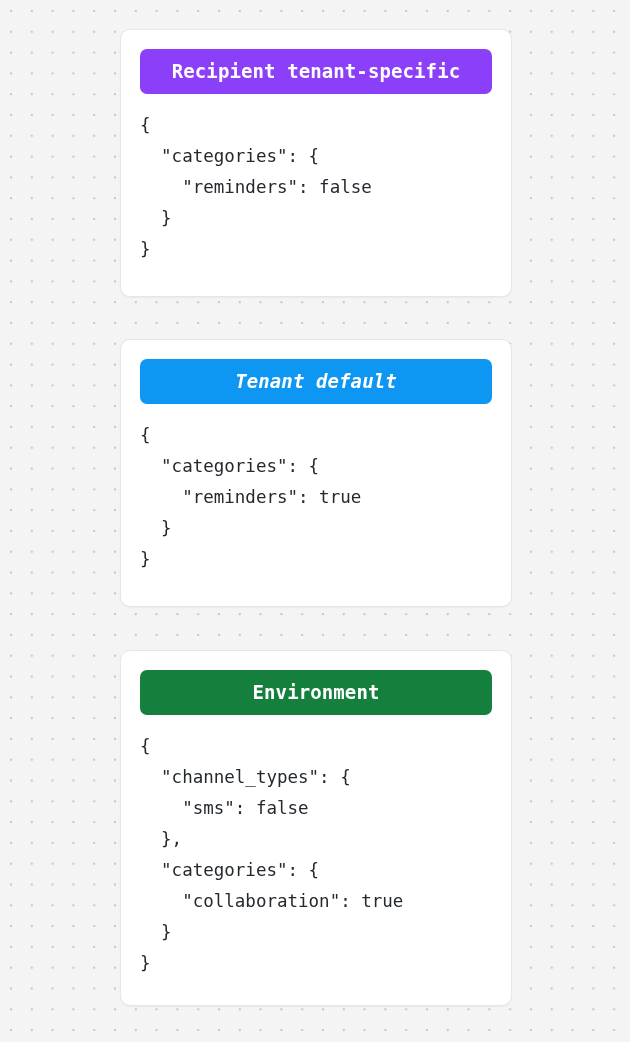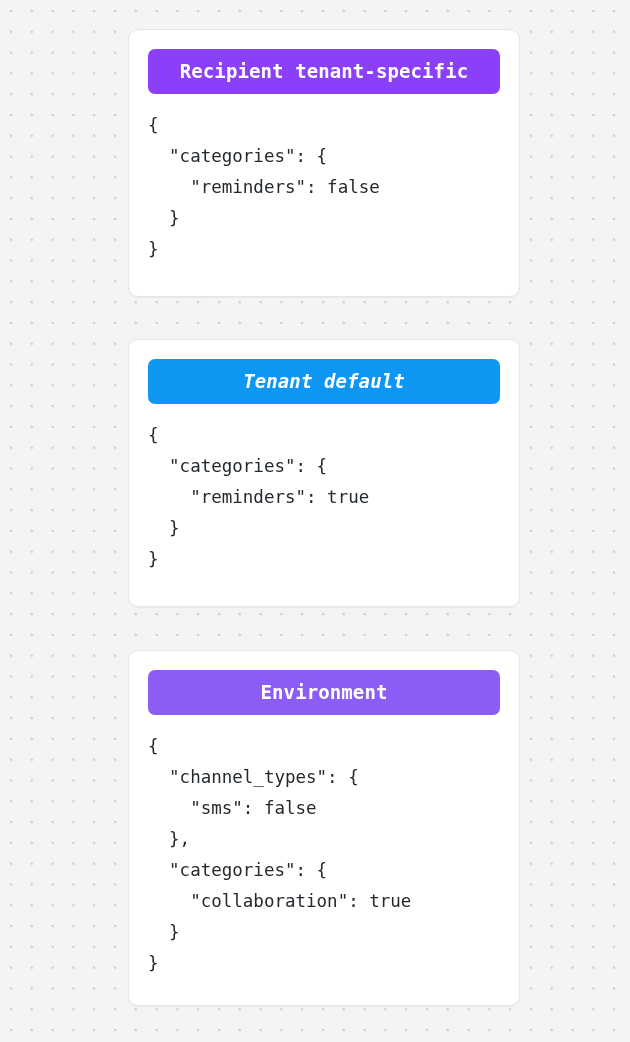--- a/index.html
+++ b/index.html
@@ -28,21 +28,20 @@
 
   .card {
     position: absolute;
     left: 120px;
     width: 392px;
     box-sizing: border-box;
     background: #ffffff;
     border: 1px solid #e6e6e6;
     border-radius: 10px;
     box-shadow: 0 1px 2px rgba(0,0,0,0.045);
-    margin-left: 8px;
   }
 
   .card-1 { top: 29px;  height: 268px; }
   .card-2 { top: 339px; height: 268px; }
   .card-3 { top: 650px; height: 356px; }
 
   .card-header {
     position: absolute;
     left: 19px;
     top: 19px;
@@ -93,21 +92,21 @@
   <div class="card card-2" style="background: rgb(255, 255, 255);">
     <div class="card-header" style="background-color: rgb(13, 150, 242); color: rgb(255, 255, 255); font-style: italic;">Tenant default</div>
     <pre class="card-body">{
   "categories": {
     "reminders": true
   }
 }</pre>
   </div>
 
   <div class="card card-3" style="background: rgb(255, 255, 255);">
-    <div class="card-header" style="background-color: #8b5cf6; color: rgb(255, 255, 255);">Environment</div>
+    <div class="card-header" style="background-color: #15803d; color: rgb(255, 255, 255);">Environment</div>
     <pre class="card-body">{
   "channel_types": {
     "sms": false
   },
   "categories": {
     "collaboration": true
   }
 }</pre>
   </div>
 

